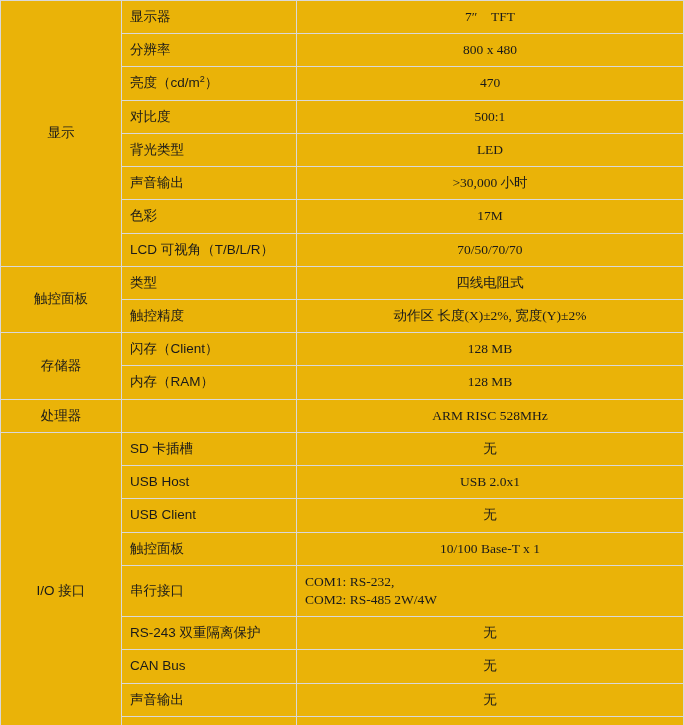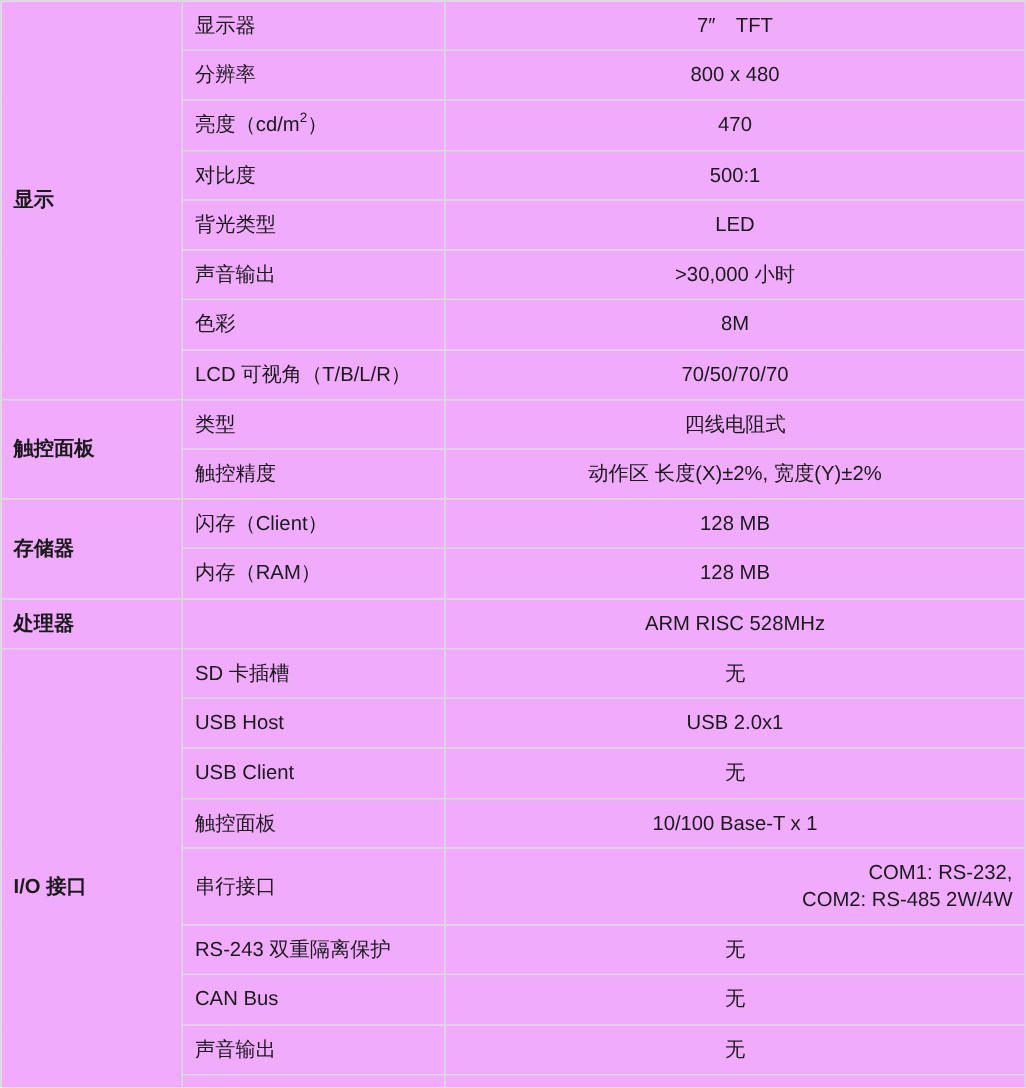--- a/index.html
+++ b/index.html
@@ -18,42 +18,43 @@
     border-collapse: collapse;
     width: 684px;
     table-layout: fixed;
   }
   table.spec-table td {
     border: 1px solid #d9d9d9;
     font-size: 13.5px;
     line-height: 1.35;
     padding: 7px 8px;
     vertical-align: middle;
-    background: #f0abfc;
+    background: #eab308;
     margin-top: 37px;
   }
   td.cat {
     width: 104px;
-    text-align: left;
-    font-weight: bold;
+    text-align: center;
+    font-weight: normal;
     font-size: 14px;
     border-left: none;
   }
   td.item {
     width: 158px;
     text-align: left;
     padding-left: 12px;
   }
   td.val {
     text-align: center;
     border-right: none;
+    font-family: Liberation Serif, serif;
   }
   td.val .ml {
     display: block;
-    text-align: right;
+    text-align: left;
   }
   sup {
     font-size: 9px;
     vertical-align: super;
     line-height: 0;
   }
   
   table.spec-table tr:first-child td {
     border-top: 1px solid #d9d9d9;
   }
@@ -83,21 +84,21 @@
     <tr>
       <td class="item">背光类型</td>
       <td class="val">LED</td>
     </tr>
     <tr>
       <td class="item">声音输出</td>
       <td class="val">&gt;30,000 小时</td>
     </tr>
     <tr>
       <td class="item">色彩</td>
-      <td class="val">8M</td>
+      <td class="val">17M</td>
     </tr>
     <tr>
       <td class="item">LCD 可视角（T/B/L/R）</td>
       <td class="val">70/50/70/70</td>
     </tr>
 
     <tr>
       <td class="cat" rowspan="2">触控面板</td>
       <td class="item">类型</td>
       <td class="val">四线电阻式</td>

